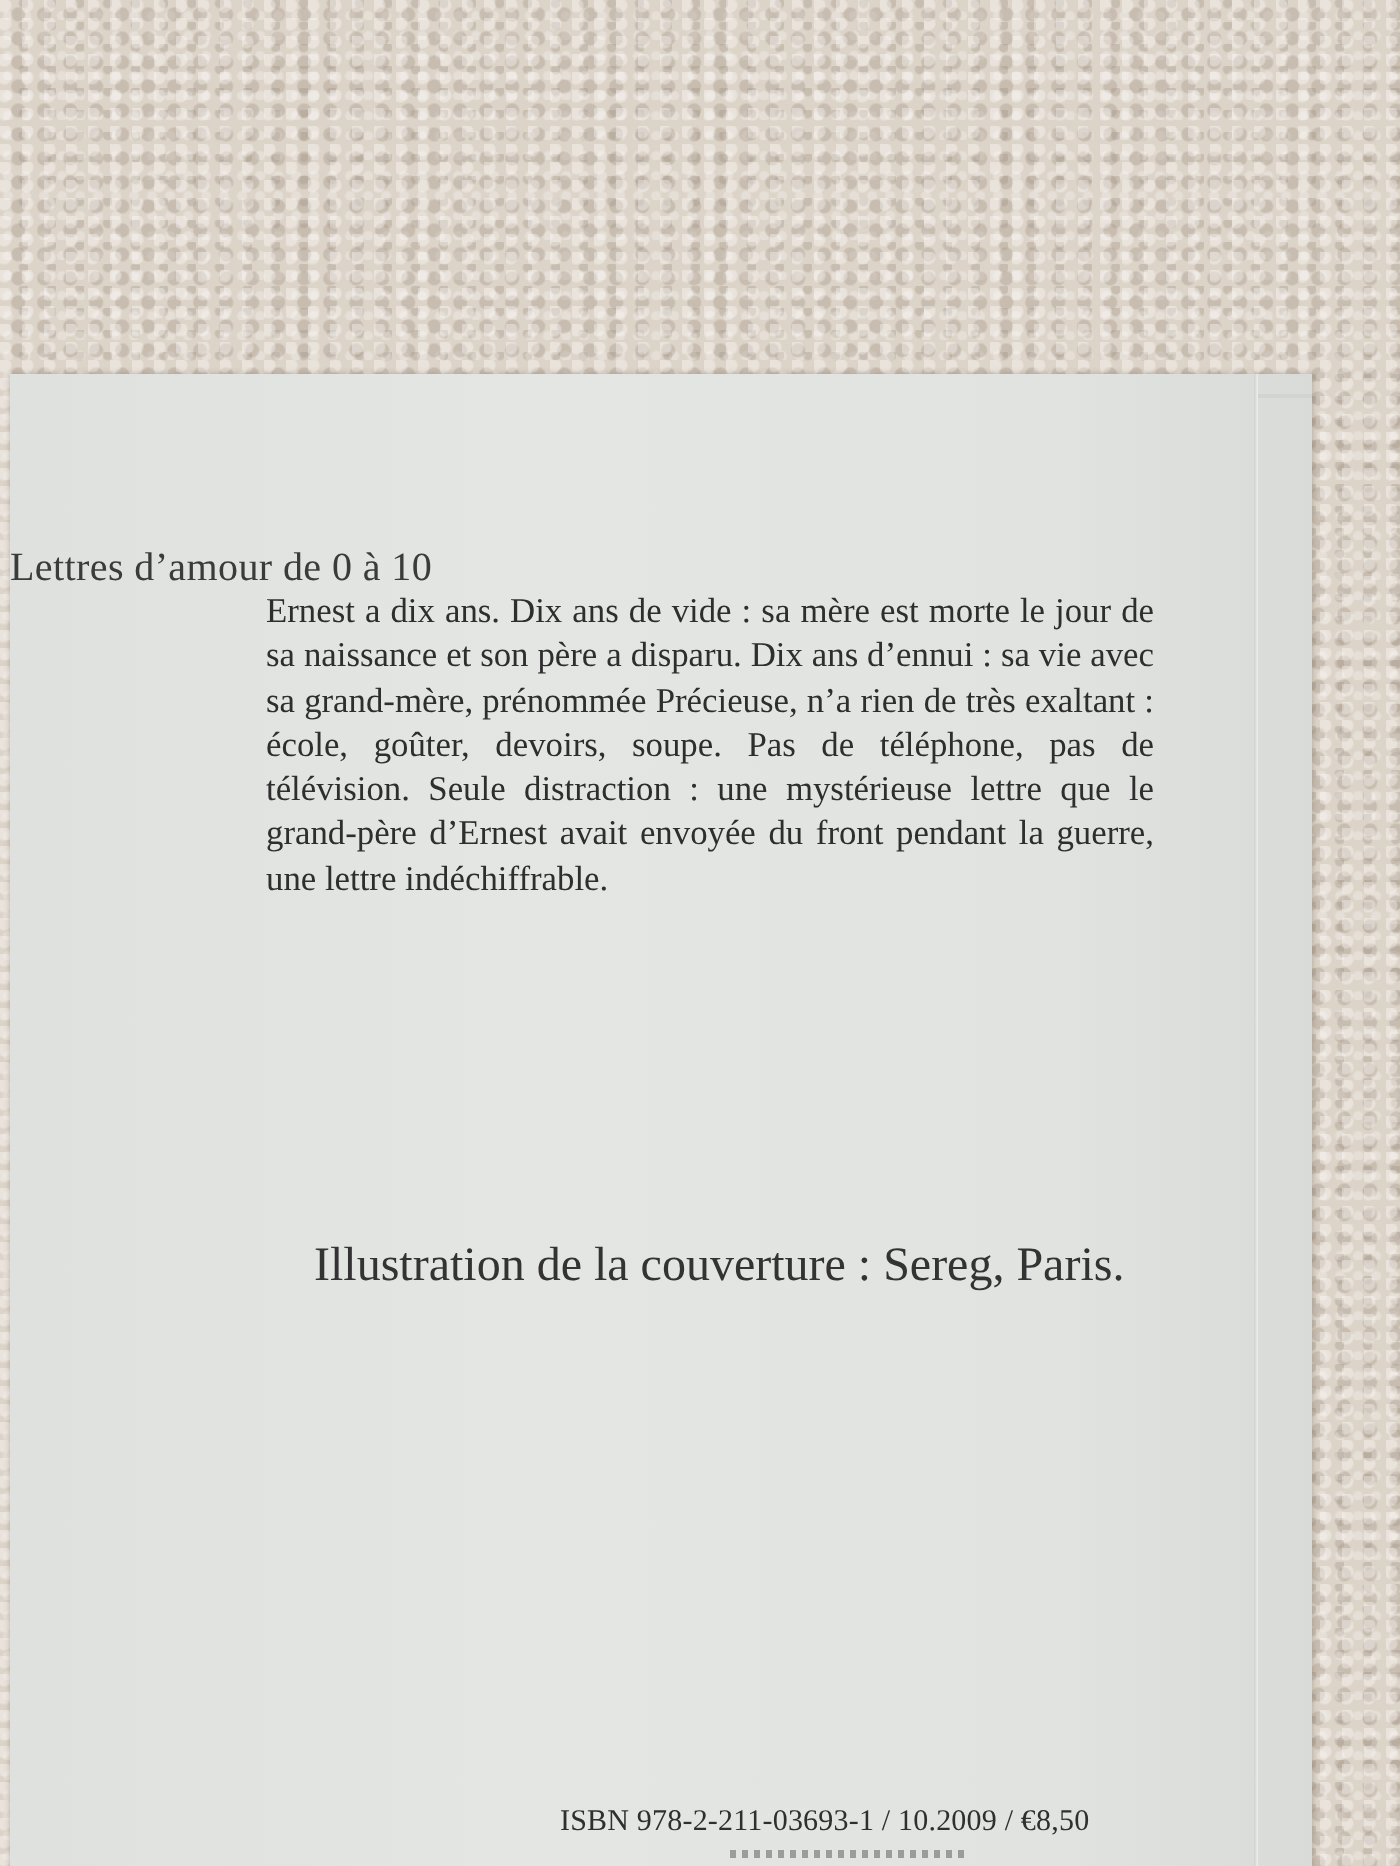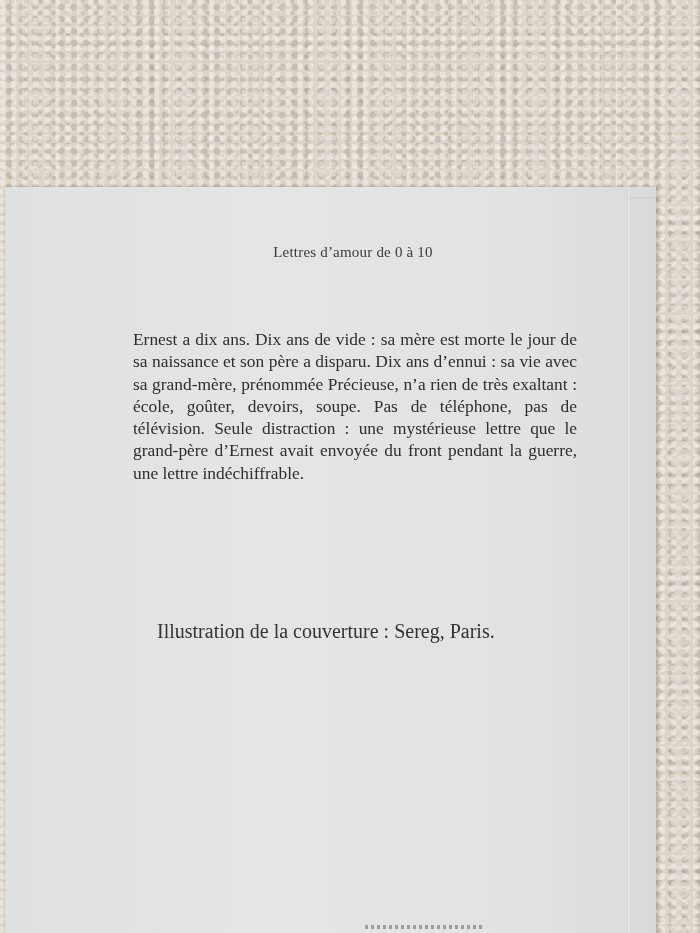--- a/index.html
+++ b/index.html
@@ -21,34 +21,33 @@
     }
     .spine-crease {
       position: absolute; left: 622px; top: 0; width: 2px; height: 100%;
       background: linear-gradient(90deg, #cfd1ce, #eef0ed);
     }
     .spine-top {
       position: absolute; left: 624px; top: 10px; width: 27px; height: 2px;
       background: #d2d4d1;
     }
     .title {
-      position: absolute; left: 0; width: 696px; top: 57px;
-      text-align: center; font-size: 15px; color: #3b3b3b; letter-spacing: 0.2px;
+      position: absolute; left: 0; width: 696px; top: 86px;
+      text-align: left; font-size: 20px; color: #3b3b3b; letter-spacing: 0.2px;
     }
     .blurb {
       position: absolute; left: 128px; width: 444px; top: 107px;
       font-size: 17.4px; line-height: 22.3px; color: #2e2e2e;
       text-align: justify;
-      margin-top: 34px;
     }
     .blurb p { margin: 0; }
     .blurb p.indent { text-indent: 24px; }
     .credit {
       position: absolute; left: 152px; top: 433px;
-      font-size: 20px; color: #333;
+      font-size: 24px; color: #333;
     }
     .isbn {
       position: absolute; left: 275px; top: 716px;
       font-size: 15px; color: #2f2f2f; letter-spacing: 0.1px;
     }
     .barcode-hint {
       position: absolute; left: 360px; top: 738px; width: 120px; height: 4px;
       background: repeating-linear-gradient(90deg, #555 0 3px, transparent 3px 6px);
       opacity: 0.5;
     }
@@ -61,14 +60,15 @@
   <div class="spine-top"></div>
 
   <div class="title">Lettres d’amour de 0 à 10</div>
 
   <div class="blurb">
     <p>Ernest a dix ans. Dix ans de vide : sa mère est morte le jour de sa naissance et son père a disparu. Dix ans d’ennui : sa vie avec sa grand-mère, prénommée Précieuse, n’a rien de très exaltant : école, goûter, devoirs, soupe. Pas de téléphone, pas de télévision. Seule distraction : une mystérieuse lettre que le grand-père d’Ernest avait envoyée du front pendant la guerre, une lettre indéchiffrable.</p>
   </div>
 
   <div class="credit">Illustration de la couverture : Sereg, Paris.</div>
 
+  <div class="isbn">ISBN 978-2-211-03693-1 / 10.2009 / €8,50</div>
   <div class="barcode-hint"></div>
 </div>
 
 </body></html>

